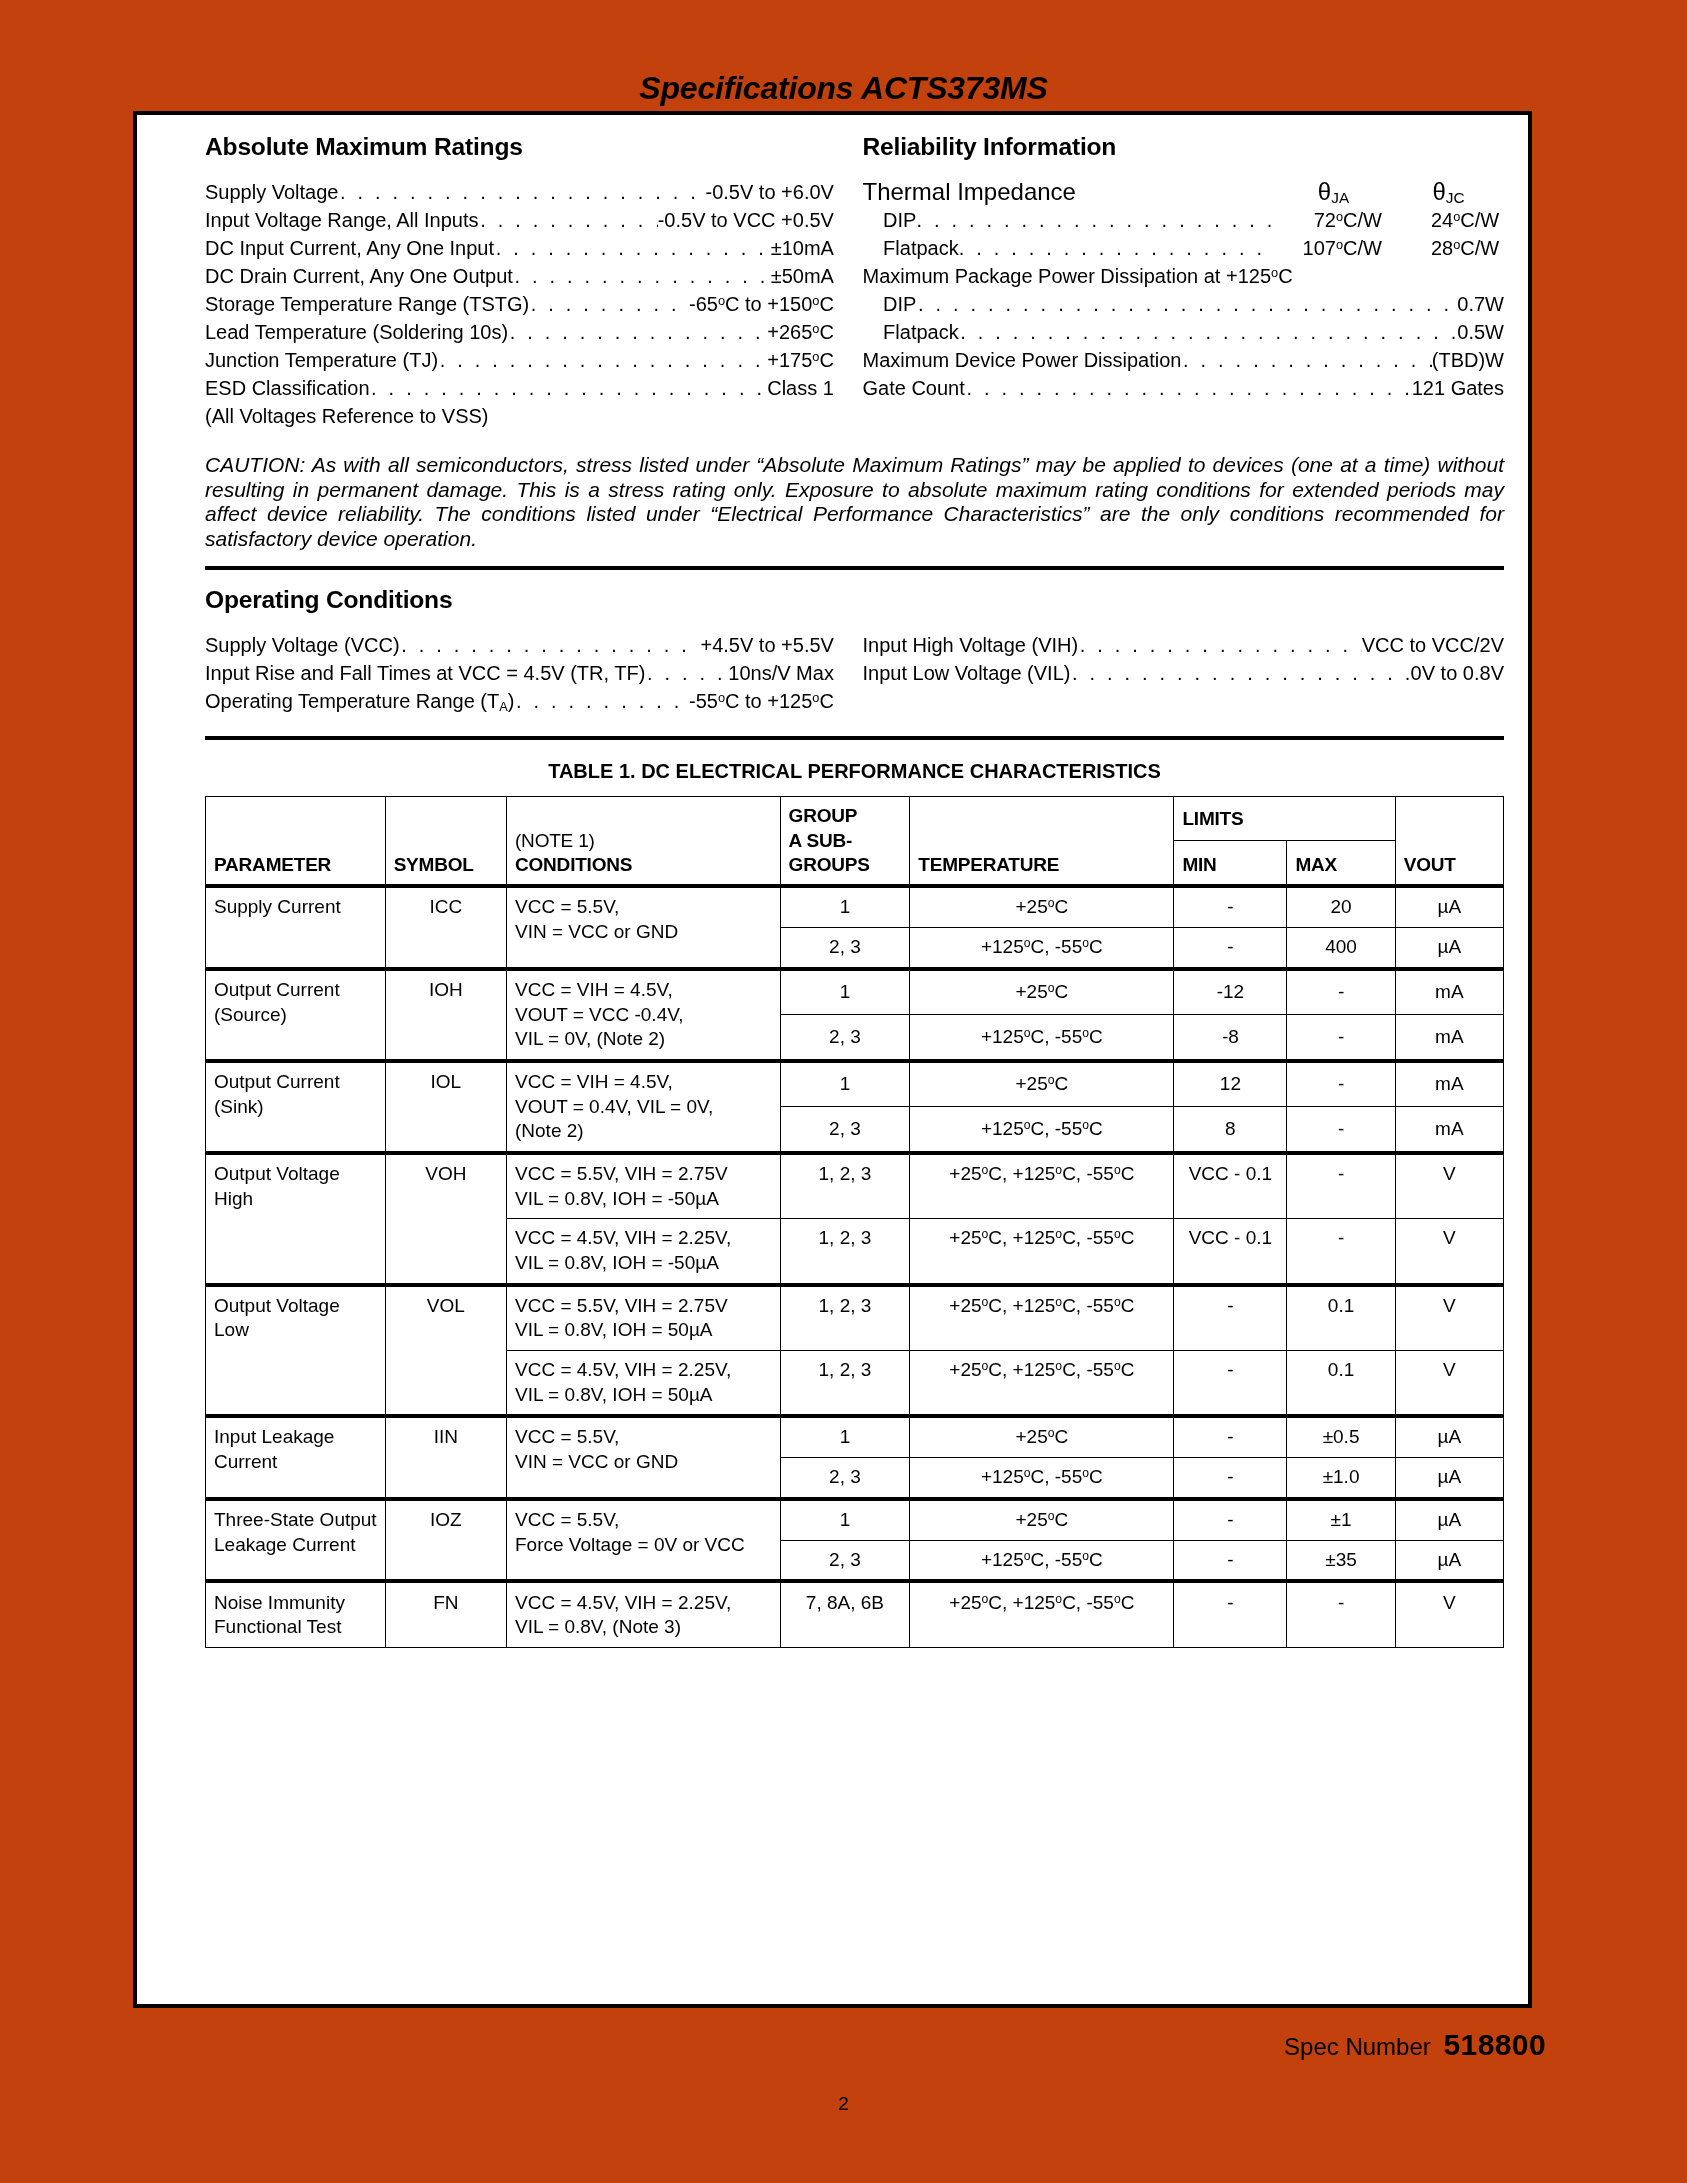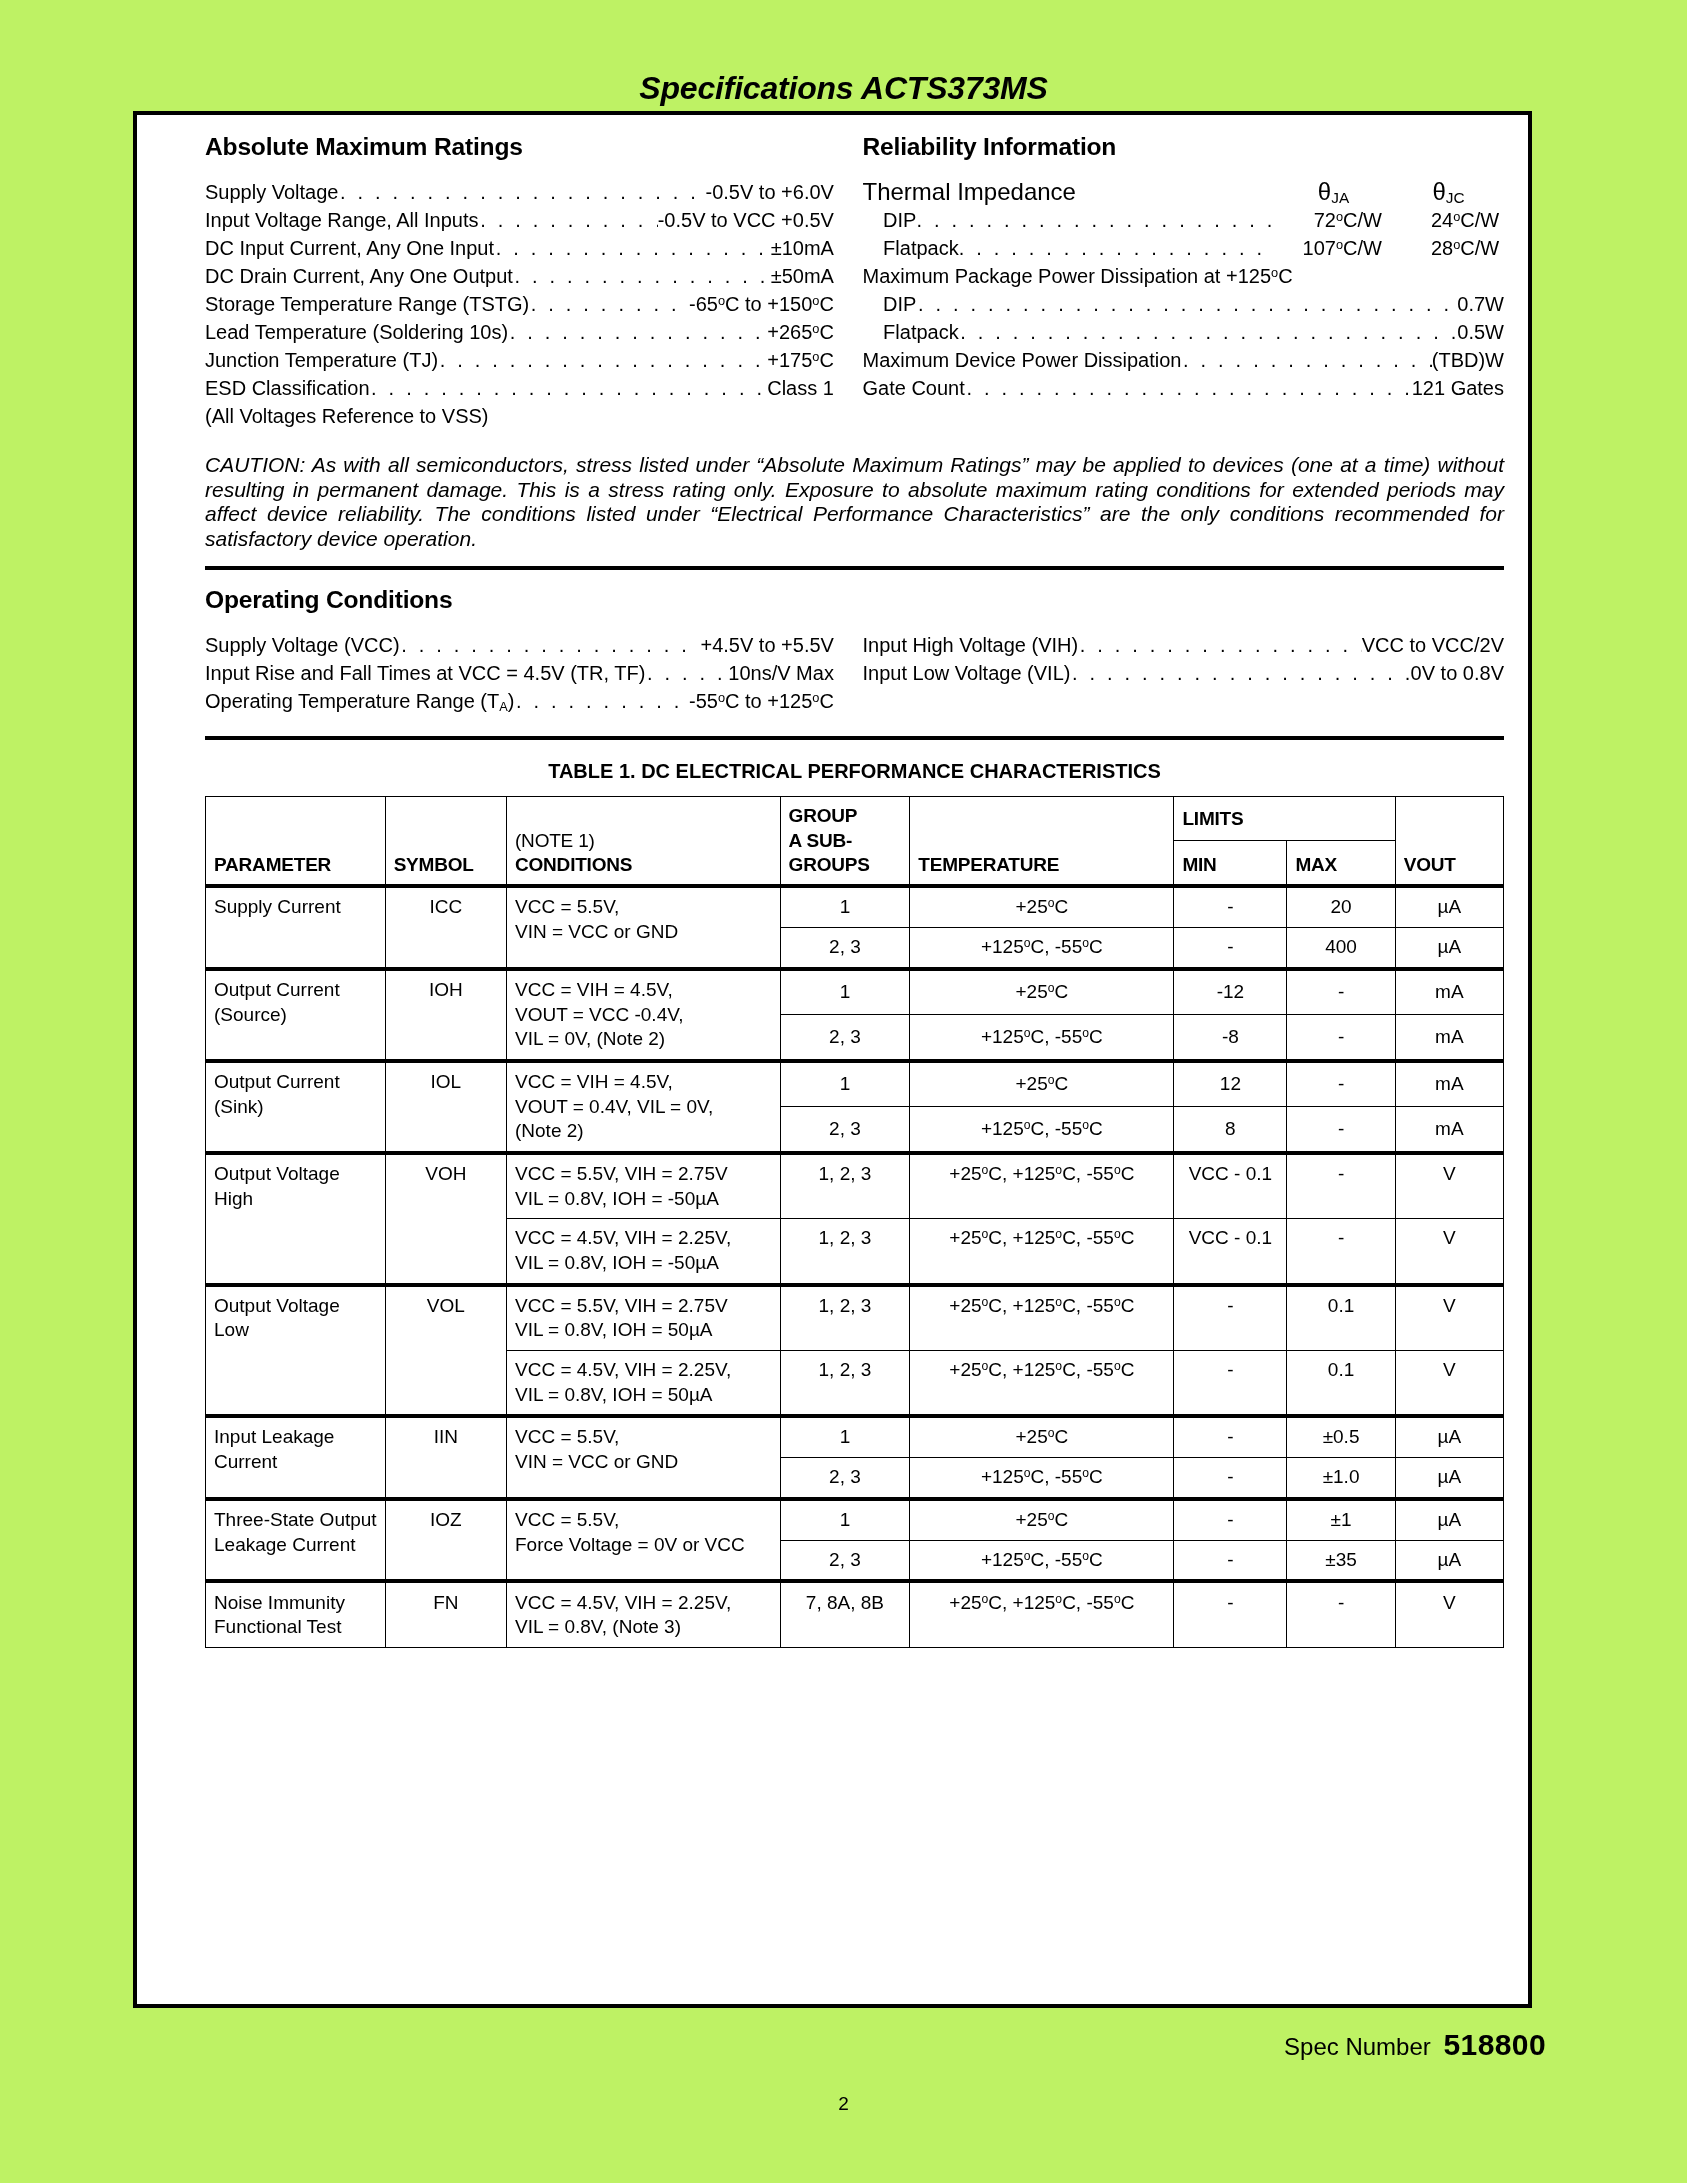--- a/index.html
+++ b/index.html
@@ -8,21 +8,21 @@
     margin: 0; padding: 0;
     width: 1687px; height: 2183px;
     background: #ffffff;
     font-family: "Liberation Sans", sans-serif;
     color: #000000;
     -webkit-font-smoothing: none;
   }
   .page {
     position: relative;
     width: 1687px; height: 2183px;
-    background: #bef264;
+    background: #c2410c;
   }
 
   
   .doc-title {
     position: absolute;
     top: 70px; left: 0; width: 1687px;
     text-align: center;
     font-size: 32px;
     font-weight: bold;
     font-style: italic;
@@ -563,21 +563,21 @@
           <tr class="grp-top">
             <td class="param">
               <span class="noteline">Noise Immunity</span>
               <span class="noteline">Functional Test</span>
             </td>
             <td class="ctr" style="vertical-align:top;">FN</td>
             <td>
               <span class="noteline">VCC = 4.5V, VIH = 2.25V,</span>
               <span class="noteline">VIL = 0.8V, (Note 3)</span>
             </td>
-            <td class="ctr" style="vertical-align:top;">7, 8A, 8B</td>
+            <td class="ctr" style="vertical-align:top;">7, 8A, 6B</td>
             <td class="ctr" style="vertical-align:top;">+25<sup>o</sup>C, +125<sup>o</sup>C, -55<sup>o</sup>C</td>
             <td class="ctr" style="vertical-align:top;">-</td>
             <td class="ctr" style="vertical-align:top;">-</td>
             <td class="ctr" style="vertical-align:top;">V</td>
           </tr>
 
         </tbody>
       </table>
 
 

